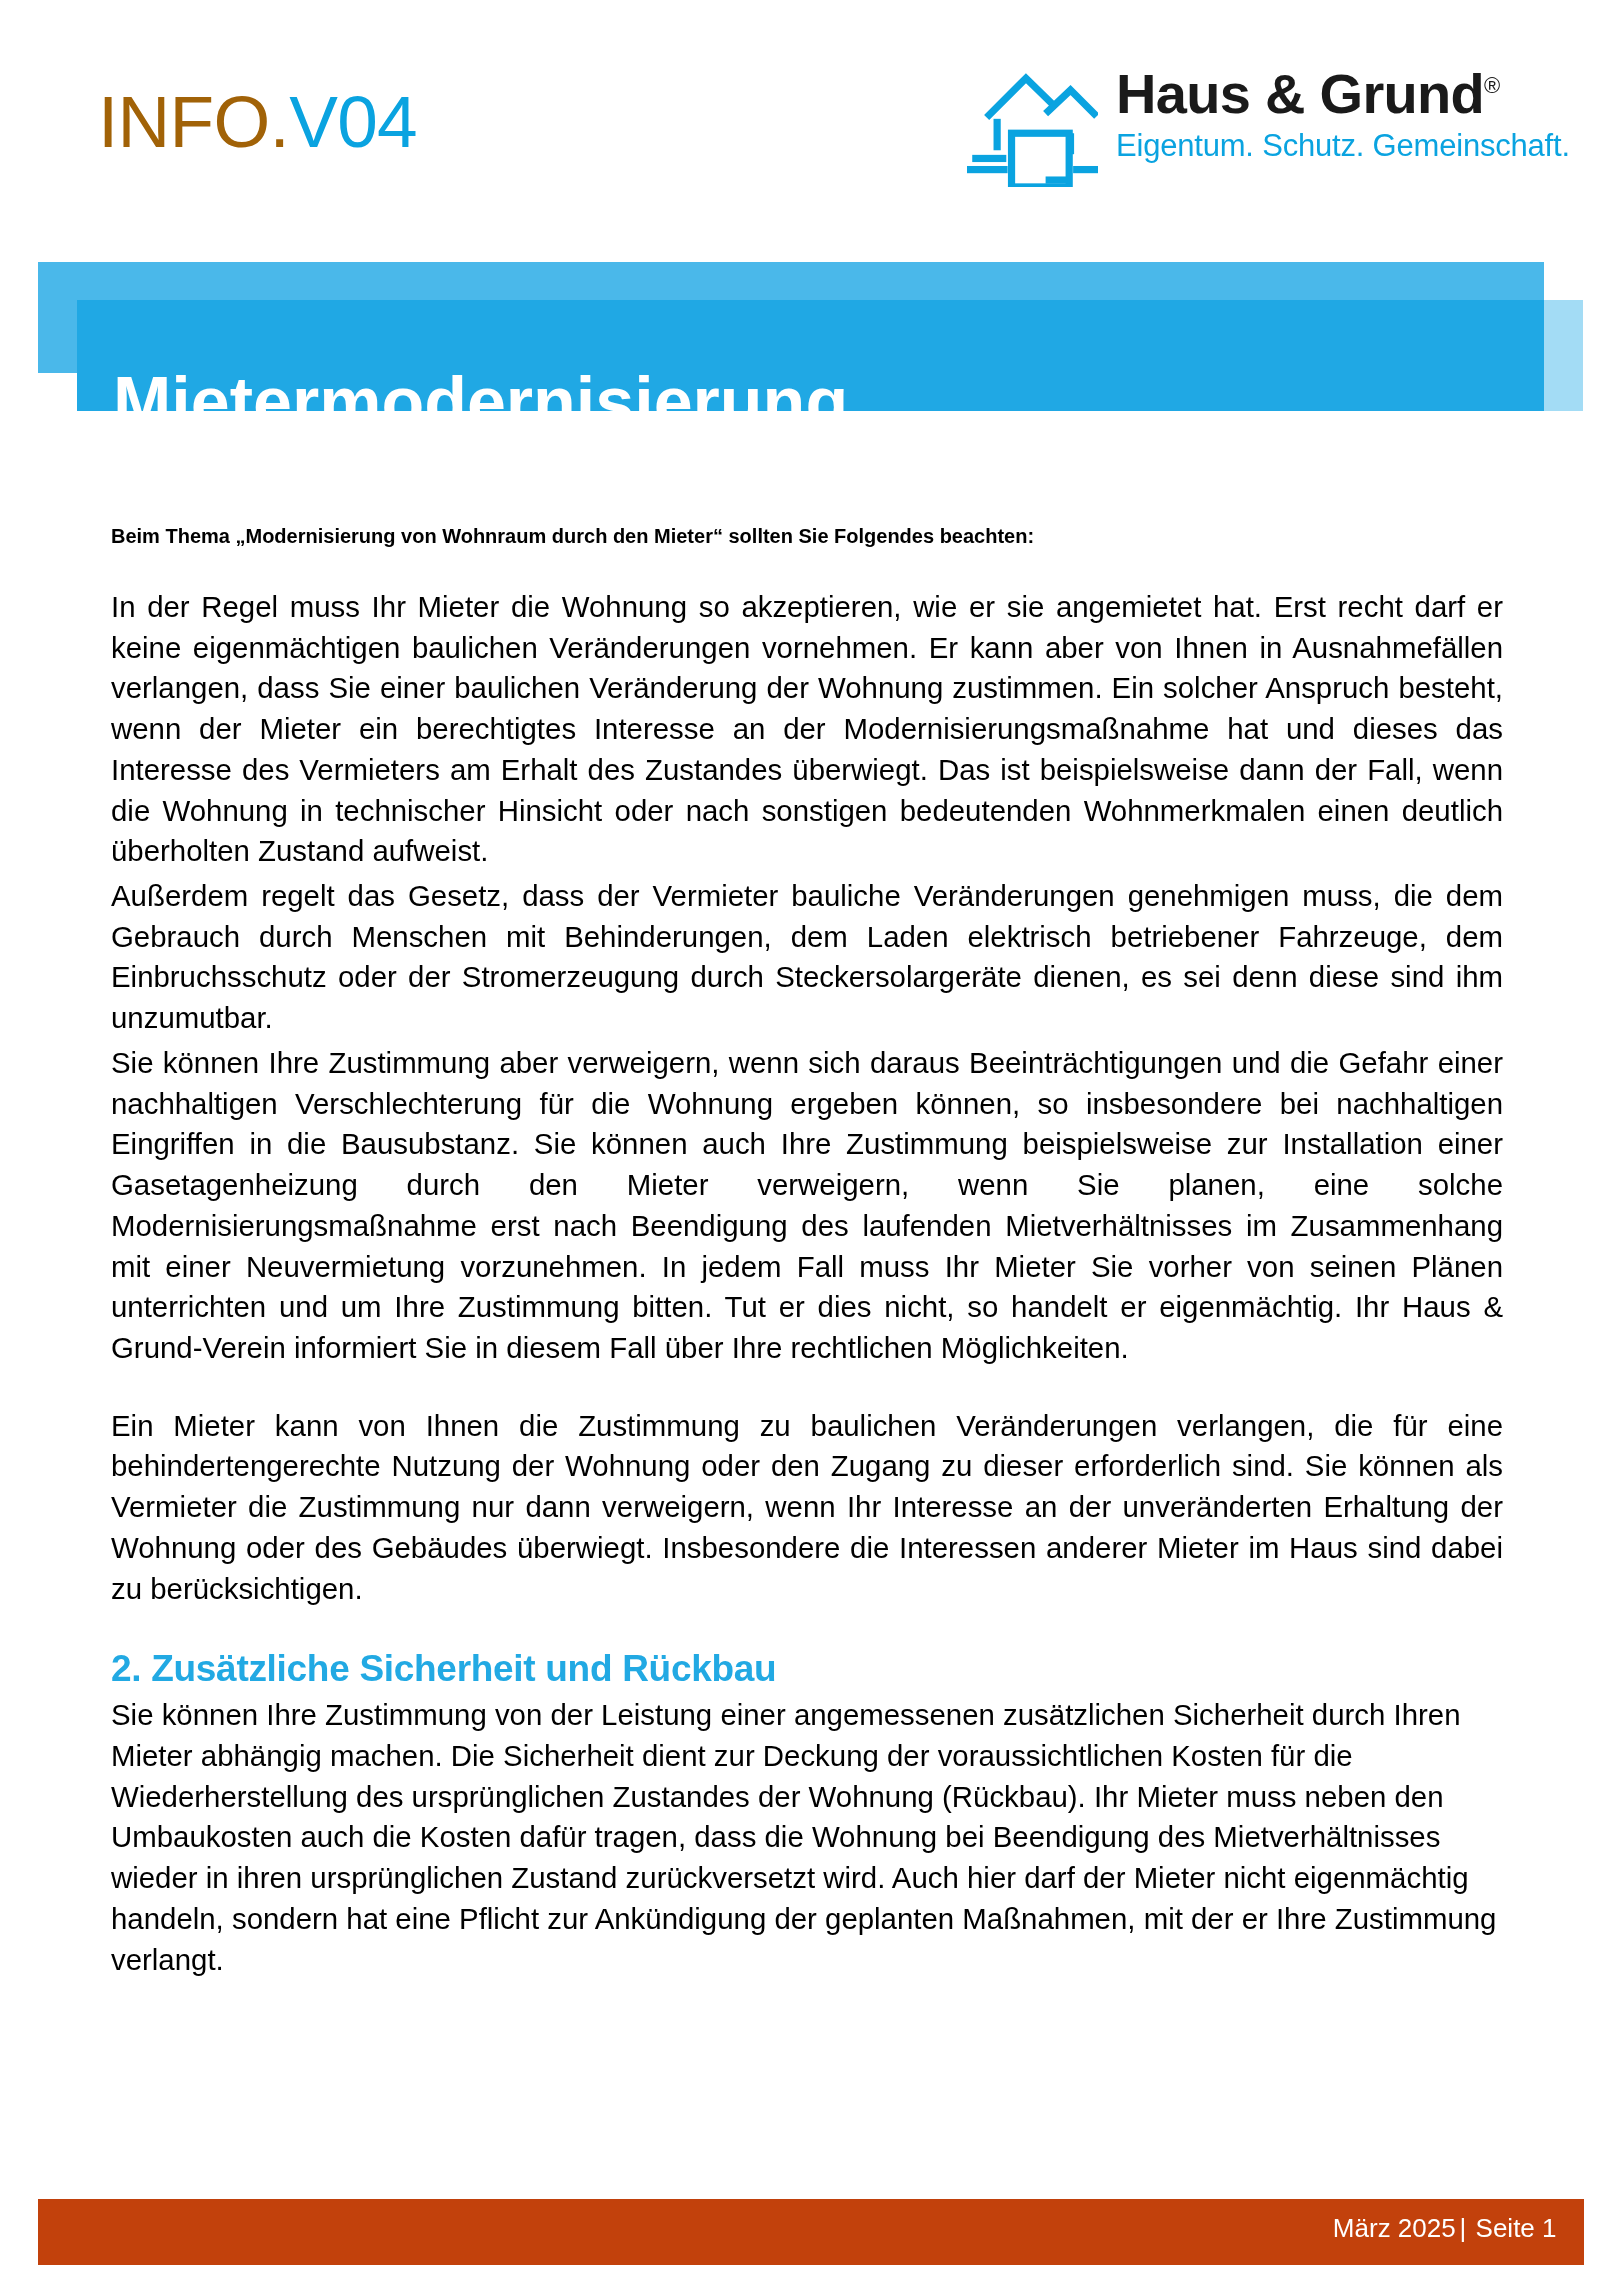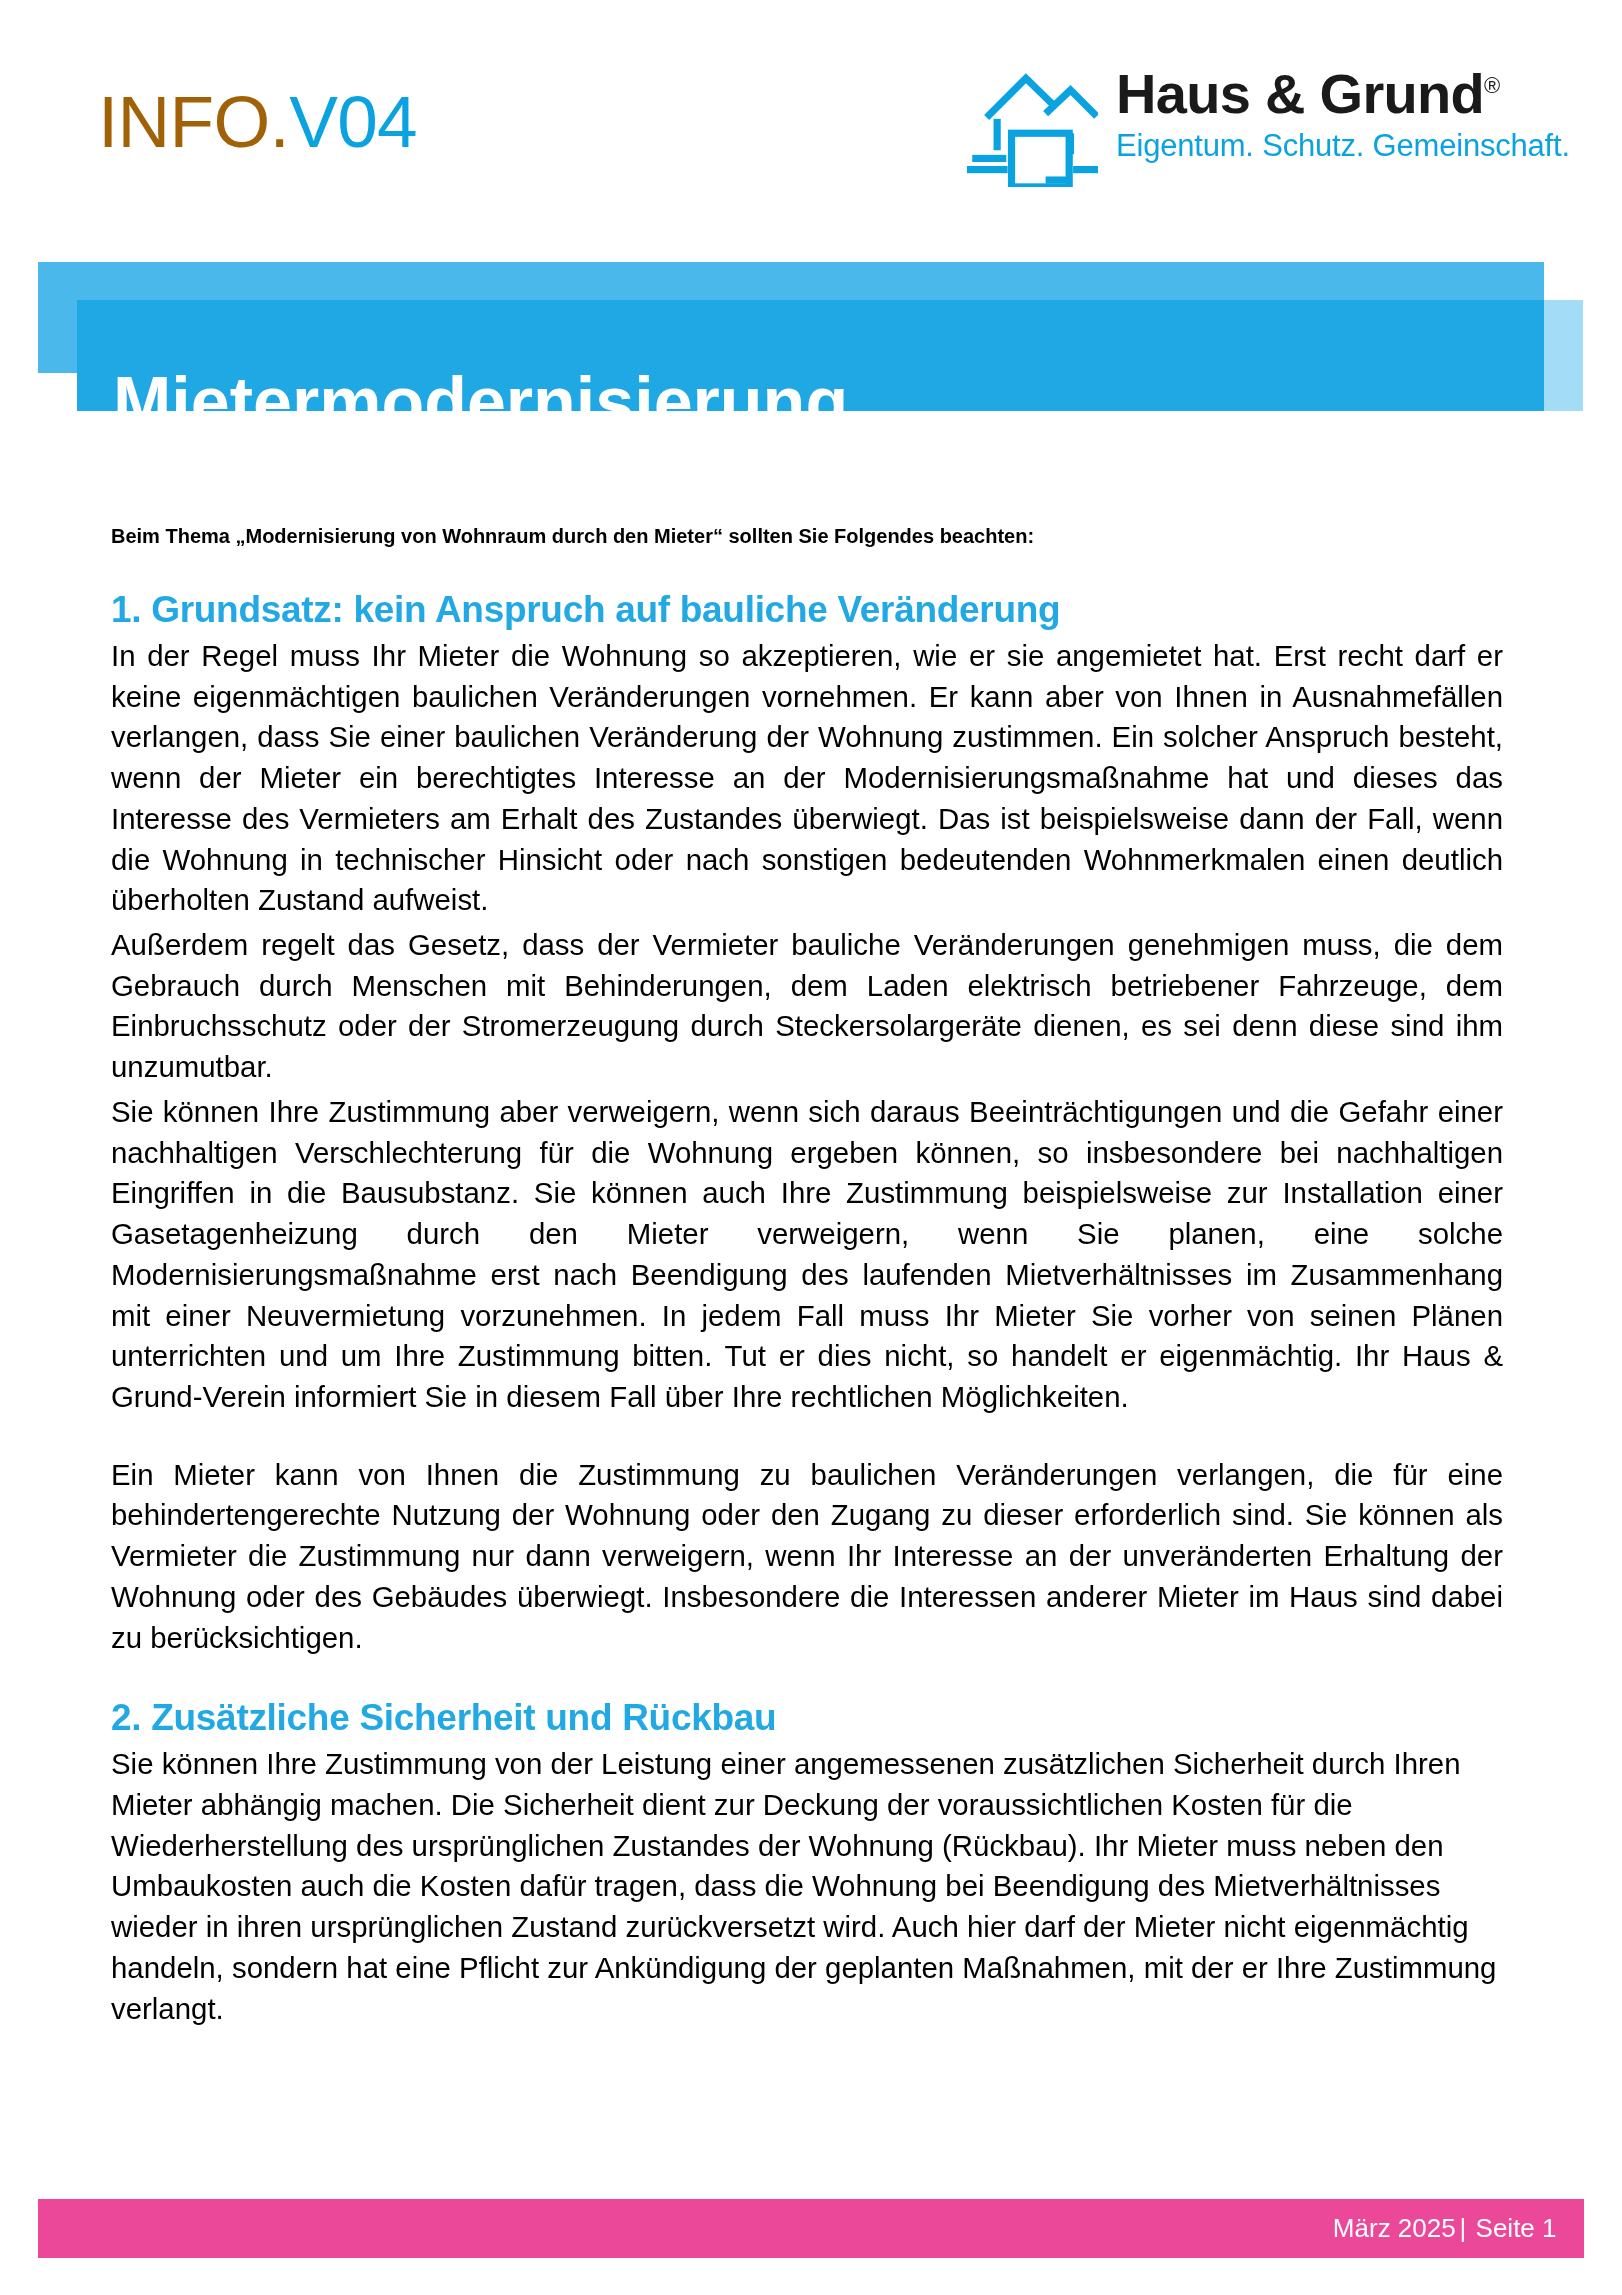--- a/index.html
+++ b/index.html
@@ -159,22 +159,22 @@
   }
   .body-para.ragged { text-align: left; }
   .body-para + .body-para { margin-top: 4px; }
 
   
   .footer-bar {
     position: absolute;
     left: 38px;
     top: 2199px;
     width: 1546px;
-    height: 59px;
-    background: #ec4899;
+    height: 66px;
+    background: #c2410c;
     text-align: center;
   }
   .footer-text {
     position: absolute;
     right: 27.5px;
     top: 0;
     height: 59px;
     line-height: 59px;
     font-size: 26px;
     color: #ffffff;
@@ -226,21 +226,20 @@
   <div class="banner-layer banner-back"></div>
   <div class="banner-layer banner-shadow"></div>
   <div class="banner-layer banner-front"></div>
 </div>
 <h1 class="banner-title">Mietermodernisierung</h1>
 
 <main class="content">
   <p class="intro">Beim Thema „Modernisierung von Wohnraum durch den Mieter“ sollten Sie Folgendes beachten:</p>
 
   <section class="section">
-    <h2 class="section-title">1. Grundsatz: kein Anspruch auf bauliche Veränderung</h2>
     <p class="body-para">In der Regel muss Ihr Mieter die Wohnung so akzeptieren, wie er sie angemietet hat. Erst recht darf er keine eigenmächtigen baulichen Veränderungen vornehmen. Er kann aber von Ihnen in Ausnahmefällen verlangen, dass Sie einer baulichen Veränderung der Wohnung zustimmen. Ein solcher Anspruch besteht, wenn der Mieter ein berechtigtes Interesse an der Modernisierungsmaßnahme hat und dieses das Interesse des Vermieters am Erhalt des Zustandes überwiegt. Das ist beispielsweise dann der Fall, wenn die Wohnung in technischer Hinsicht oder nach sonstigen bedeutenden Wohnmerkmalen einen deutlich überholten Zustand aufweist.</p>
     <p class="body-para">Außerdem regelt das Gesetz, dass der Vermieter bauliche Veränderungen genehmigen muss, die dem Gebrauch durch Menschen mit Behinderungen, dem Laden elektrisch betriebener Fahrzeuge, dem Einbruchsschutz oder der Stromerzeugung durch Steckersolargeräte dienen, es sei denn diese sind ihm unzumutbar.</p>
     <p class="body-para">Sie können Ihre Zustimmung aber verweigern, wenn sich daraus Beeinträchtigungen und die Gefahr einer nachhaltigen Verschlechterung für die Wohnung ergeben können, so insbesondere bei nachhaltigen Eingriffen in die Bausubstanz. Sie können auch Ihre Zustimmung beispielsweise zur Installation einer Gasetagenheizung durch den Mieter verweigern, wenn Sie planen, eine solche Modernisierungsmaßnahme erst nach Beendigung des laufenden Mietverhältnisses im Zusammenhang mit einer Neuvermietung vorzunehmen. In jedem Fall muss Ihr Mieter Sie vorher von seinen Plänen unterrichten und um Ihre Zustimmung bitten. Tut er dies nicht, so handelt er eigenmächtig. Ihr Haus &amp; Grund-Verein informiert Sie in diesem Fall über Ihre rechtlichen Möglichkeiten.</p>
   </section>
 
   <section class="section">
     <p class="body-para">Ein Mieter kann von Ihnen die Zustimmung zu baulichen Veränderungen verlangen, die für eine behindertengerechte Nutzung der Wohnung oder den Zugang zu dieser erforderlich sind. Sie können als Vermieter die Zustimmung nur dann verweigern, wenn Ihr Interesse an der unveränderten Erhaltung der Wohnung oder des Gebäudes überwiegt. Insbesondere die Interessen anderer Mieter im Haus sind dabei zu berücksichtigen.</p>
   </section>
 
   <section class="section">

